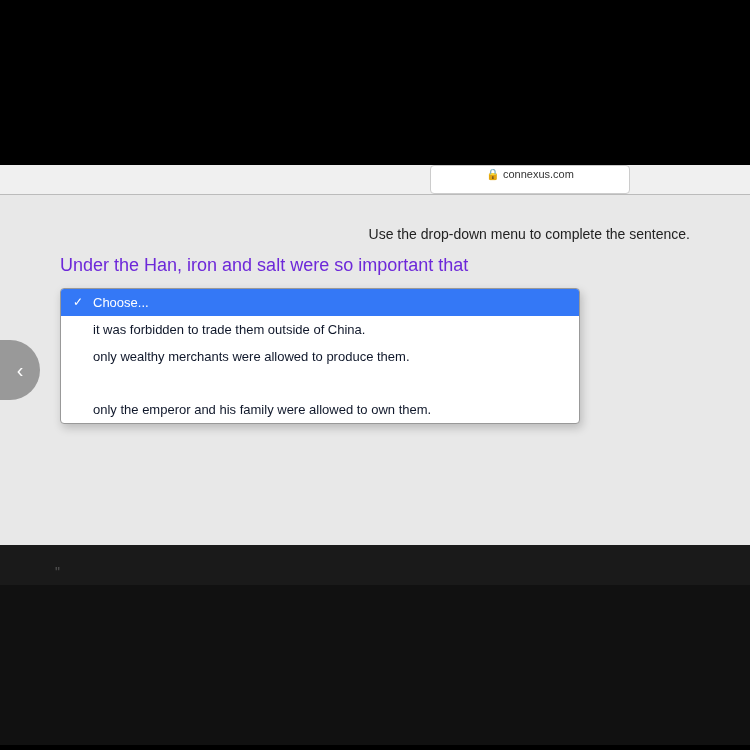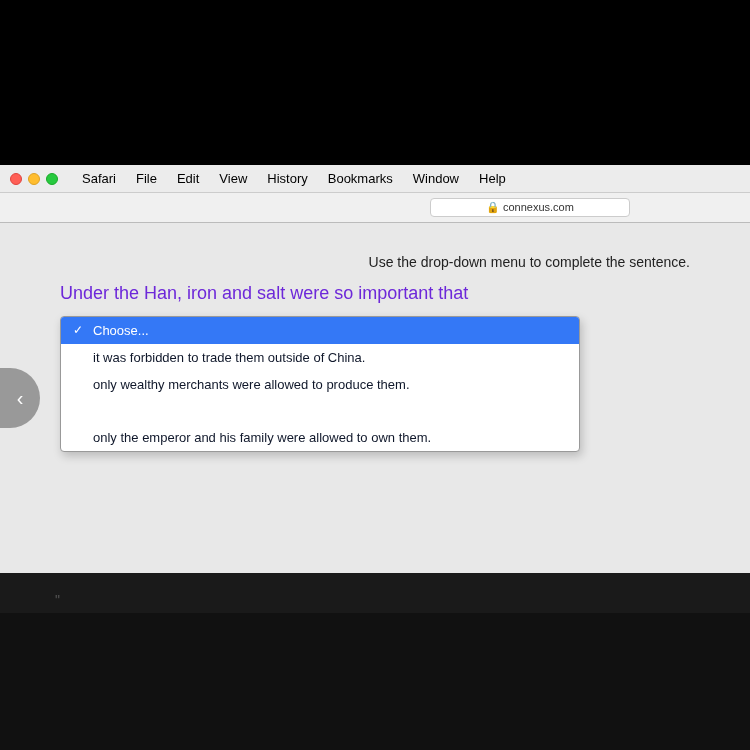--- a/index.html
+++ b/index.html
@@ -70,21 +70,20 @@
     .dot-red { background: #ff5f56; border: 1px solid #e0443e; }
     .dot-yellow { background: #ffbd2e; border: 1px solid #dea123; }
     .dot-green { background: #27c93f; border: 1px solid #1aab29; }
 
     
     .address-bar-area {
       background: #f0f0f0;
       border-bottom: 1px solid #bbb;
       height: 30px;
       display: flex;
-      align-items: center;
       justify-content: center;
       padding: 0 20px;
     }
 
     .address-bar {
       background: #fff;
       border: 1px solid #ccc;
       border-radius: 4px;
       padding: 2px 10px;
       font-size: 11px;
@@ -188,36 +187,20 @@
       font-size: 14px;
     }
   </style>
 </head>
 <body>
 
 <div class="black-top"></div>
 
 <div class="screen-area">
 
-  <div class="menu-bar">
-    <div class="traffic-lights">
-      <div class="traffic-dot dot-red"></div>
-      <div class="traffic-dot dot-yellow"></div>
-      <div class="traffic-dot dot-green"></div>
-    </div>
-
-    <div class="menu-item">Safari</div>
-    <div class="menu-item">File</div>
-    <div class="menu-item">Edit</div>
-    <div class="menu-item">View</div>
-    <div class="menu-item">History</div>
-    <div class="menu-item">Bookmarks</div>
-    <div class="menu-item">Window</div>
-    <div class="menu-item">Help</div>
-  </div>
 
   <div class="address-bar-area">
     <div class="address-bar">
       <span>🔒</span>
       <span>connexus.com</span>
     </div>
   </div>
 
   <div class="content-area">
     <p class="question-text">Use the drop-down menu to complete the sentence.</p>

